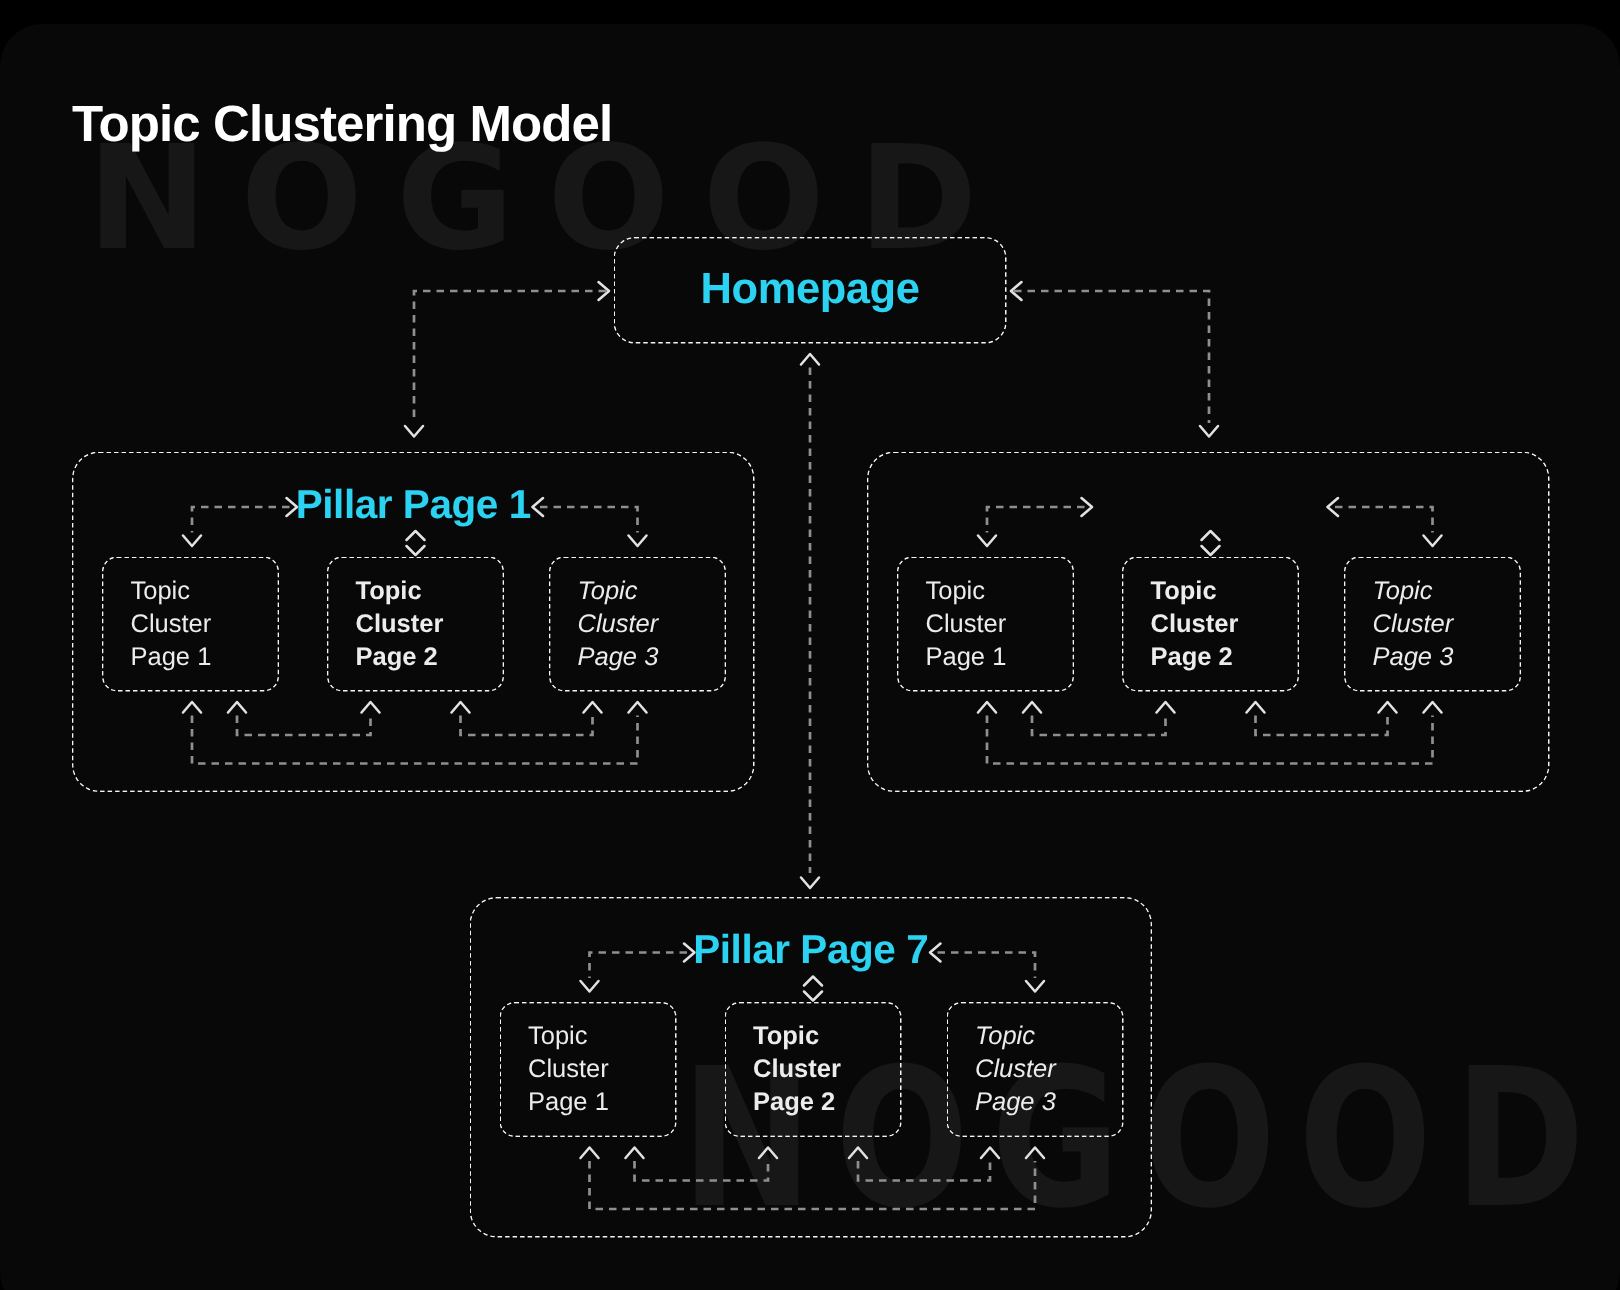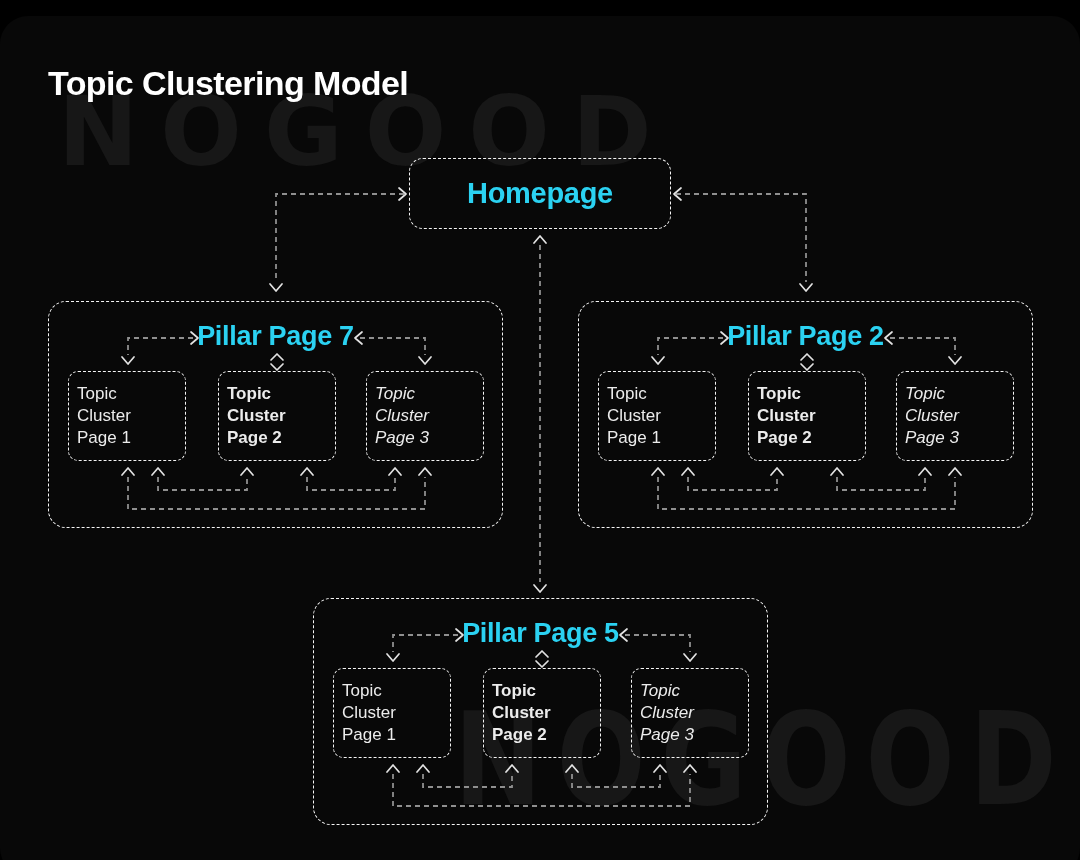--- a/index.html
+++ b/index.html
@@ -51,21 +51,21 @@
   .c1{left:48px;top:285px;}
   .c2{left:578px;top:285px;}
   .c3{left:313px;top:582px;}
   .cluster-title{
     position:absolute;left:0;right:0;top:19px;text-align:center;
     color:var(--accent,#2bd2f2);font-size:27px;font-weight:bold;letter-spacing:-.3px;
   }
   .tbox{
     position:absolute;top:69px;width:118px;height:90px;
     box-sizing:border-box;border:1.5px dashed var(--node-border,#f5f5f5);border-radius:10px;
-    padding:11px 20px 0 8px;
+    padding:11px 20px 0 18px;
     color:var(--box-text,#ececec);font-size:17px;line-height:22px;
   }
   .p1{left:19px;} .p2{left:169px;font-weight:bold;} .p3{left:317px;font-style:italic;}
 </style>
 </head>
 <body>
 
 <div class="canvas">
 
   <div class="watermark wm-top">NOGOOD</div>
@@ -146,33 +146,32 @@
       <path d="M654 756 L660 749 L666 756"></path>
       <path d="M684 756 L690 749 L696 756"></path>
     </g>
   </svg>
 
   <div class="homepage">
     <span>Homepage</span>
   </div>
 
   <section class="cluster c1">
-    <div class="cluster-title">Pillar Page 7</div>
+    <div class="cluster-title">Pillar Page 1</div>
     <div class="tbox p1">Topic Cluster Page 1</div>
     <div class="tbox p2">Topic Cluster Page 2</div>
     <div class="tbox p3">Topic Cluster Page 3</div>
   </section>
 
   <section class="cluster c2">
-    <div class="cluster-title">Pillar Page 2</div>
     <div class="tbox p1">Topic Cluster Page 1</div>
     <div class="tbox p2">Topic Cluster Page 2</div>
     <div class="tbox p3">Topic Cluster Page 3</div>
   </section>
 
   <section class="cluster c3">
-    <div class="cluster-title">Pillar Page 5</div>
+    <div class="cluster-title">Pillar Page 7</div>
     <div class="tbox p1">Topic Cluster Page 1</div>
     <div class="tbox p2">Topic Cluster Page 2</div>
     <div class="tbox p3">Topic Cluster Page 3</div>
   </section>
 
 </div>
 
 </body></html>

